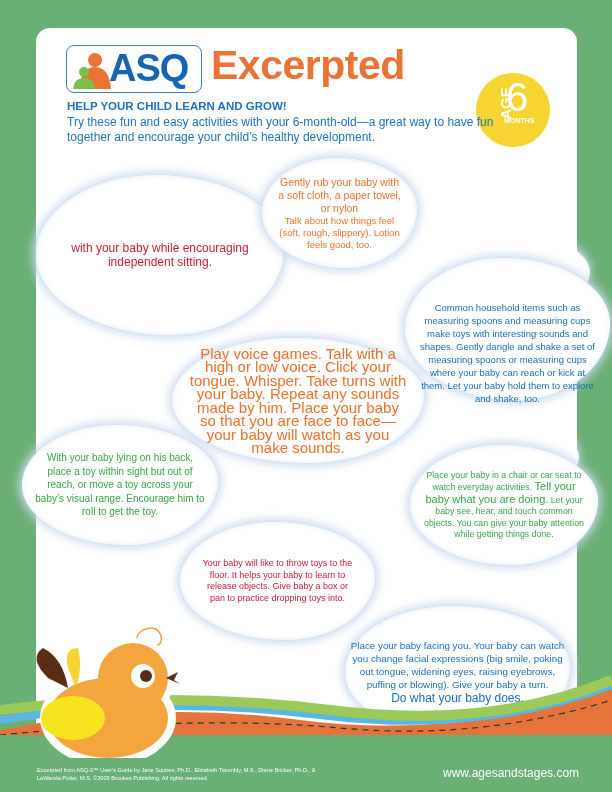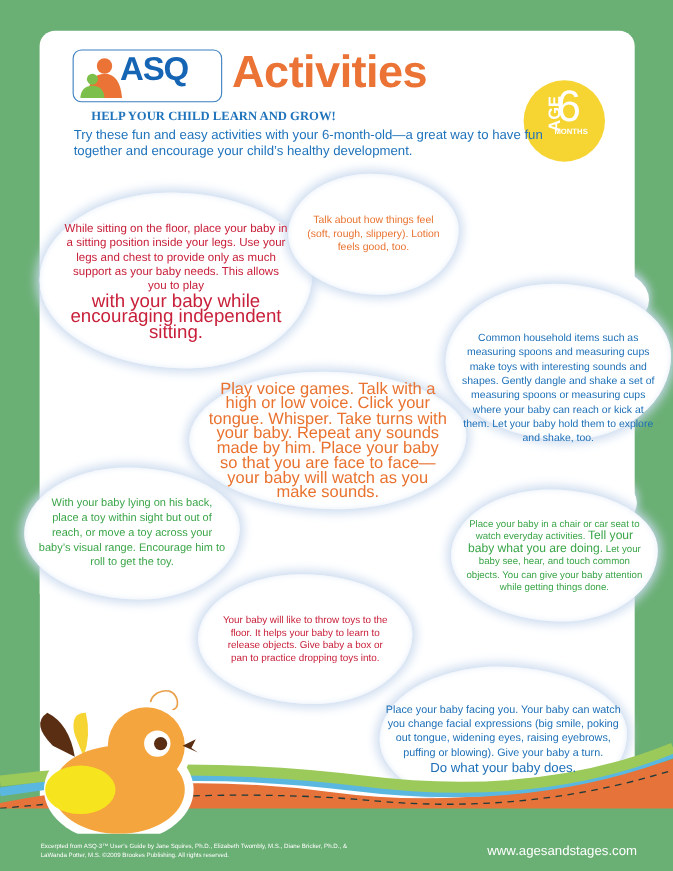--- a/index.html
+++ b/index.html
@@ -16,21 +16,21 @@
     position: absolute; left: 0; top: 540px; width: 36px; height: 252px; background: #6aaf74;
   }
   
   .logo-box {
     position: absolute; left: 66px; top: 45px; width: 134px; height: 46px;
     border: 1.5px solid #3b7fc0; border-radius: 8px; background: #fff;
   }
   .logo-people { position: absolute; left: 4px; top: 5px; width: 40px; height: 38px; }
   .logo-asq {
     position: absolute; left: 42px; top: 1px; font-family: "Liberation Sans", sans-serif;
-    font-weight: bold; font-size: 30px; color: #1565b4; letter-spacing: -1px;
+    font-weight: bold; font-size: 38px; color: #1565b4; letter-spacing: -1px;
   }
   .logo-activities {
     position: absolute; left: 211px; top: 42px; font-family: "Liberation Sans", sans-serif;
     font-weight: bold; font-size: 41px; color: #ea7335; letter-spacing: -0.5px;
   }
   .age-badge {
     position: absolute; left: 476px; top: 73px; width: 74px; height: 74px;
     border-radius: 50%; background: #f6d431;
   }
   .age-word {
@@ -40,22 +40,22 @@
   }
   .age-num {
     position: absolute; left: 30px; top: 2px; color: #fff; font-size: 40px;
     font-family: "Liberation Sans", sans-serif;
   }
   .age-months {
     position: absolute; left: 28px; top: 44px; color: #fff; font-size: 7px; font-weight: bold;
     font-family: "Liberation Sans", sans-serif;
   }
   .headline {
-    position: absolute; left: 83px; top: 100px; color: #1f73bb; font-weight: bold;
-    font-size: 11.5px; font-family: Liberation Serif, serif;
+    position: absolute; left: 67px; top: 100px; color: #1f73bb; font-weight: bold;
+    font-size: 11.5px; font-family: Liberation Sans, sans-serif;
   }
   .intro {
     position: absolute; left: 67px; top: 115px; width: 430px; color: #1f73bb;
     font-size: 12px; line-height: 15px; font-family: "Liberation Sans", sans-serif;
   }
   
   .cloud {
     position: absolute; background: #fff; border-radius: 48% 52% 46% 54% / 50% 46% 54% 50%;
     box-shadow: 0 0 10px 3px #c9d9ee, inset 0 0 6px #e6eef8;
     display: flex; align-items: center; justify-content: center; text-align: center;
@@ -93,40 +93,40 @@
 
 <div class="logo-box">
   <svg class="logo-people" viewBox="0 0 40 38">
     <circle cx="24" cy="9" r="7" fill="#ea7335"></circle>
     <path d="M8 38 Q10 16 24 16 Q38 16 40 38 Z" fill="#ea7335"></path>
     <circle cx="13" cy="21" r="5" fill="#7cc04b"></circle>
     <path d="M2 38 Q3 27 13 27 Q23 27 24 38 Z" fill="#7cc04b"></path>
   </svg>
   <span class="logo-asq">ASQ</span>
 </div>
-<div class="logo-activities">Activities</div>
+<div class="logo-activities">Excerpted</div>
 
 <div class="age-badge">
   <span class="age-word">AGE</span>
   <span class="age-num">6</span>
   <span class="age-months">MONTHS</span>
 </div>
 
 <div class="headline">HELP YOUR CHILD LEARN AND GROW!</div>
 <div class="intro">Try these fun and easy activities with your 6-month-old—a great way to have fun together and encourage your child’s healthy development.</div>
 
 <div class="cloud" style="left:36px; top:175px; width:248px; height:160px;">
   <div class="ctext red" style="width:205px; font-size:10.5px; line-height:13px;">
-    <span>While sitting on the floor, place your baby in a sitting position inside your legs. Use your legs and chest to provide only as much support as your baby needs. This allows you to play</span>
-    <span class="lg" style="display:block; font-size:17px; line-height:14px;text-align:center;">with your baby while encouraging independent sitting.</span>
+    <span class="lg" style="display:block; font-size:12px; line-height:14px;text-align:center;">with your baby while encouraging independent sitting.</span>
   </div>
 </div>
 
 <div class="cloud" style="left:262px; top:158px; width:155px; height:110px;">
   <div class="ctext orange" style="width:125px; font-size:9.5px; line-height:12px;">
+    <span style="display:block; font-size:10.5px; line-height:13px;">Gently rub your baby with a soft cloth, a paper towel, or nylon</span>
     <span>Talk about how things feel (soft, rough, slippery). Lotion feels good, too.</span>
   </div>
 </div>
 
 <div class="cloud" style="left:405px; top:258px; width:205px; height:142px;">
   <div class="ctext blue" style="width:180px; font-size:9.5px; line-height:13px;margin-top:48px;">
     <span>Common household items such as measuring spoons and measuring cups make toys with interesting sounds and shapes. Gently dangle and shake a set of measuring spoons or measuring cups where your baby can reach or kick at them. Let your baby hold them to explore and shake, too.</span>
   </div>
 </div>
 

